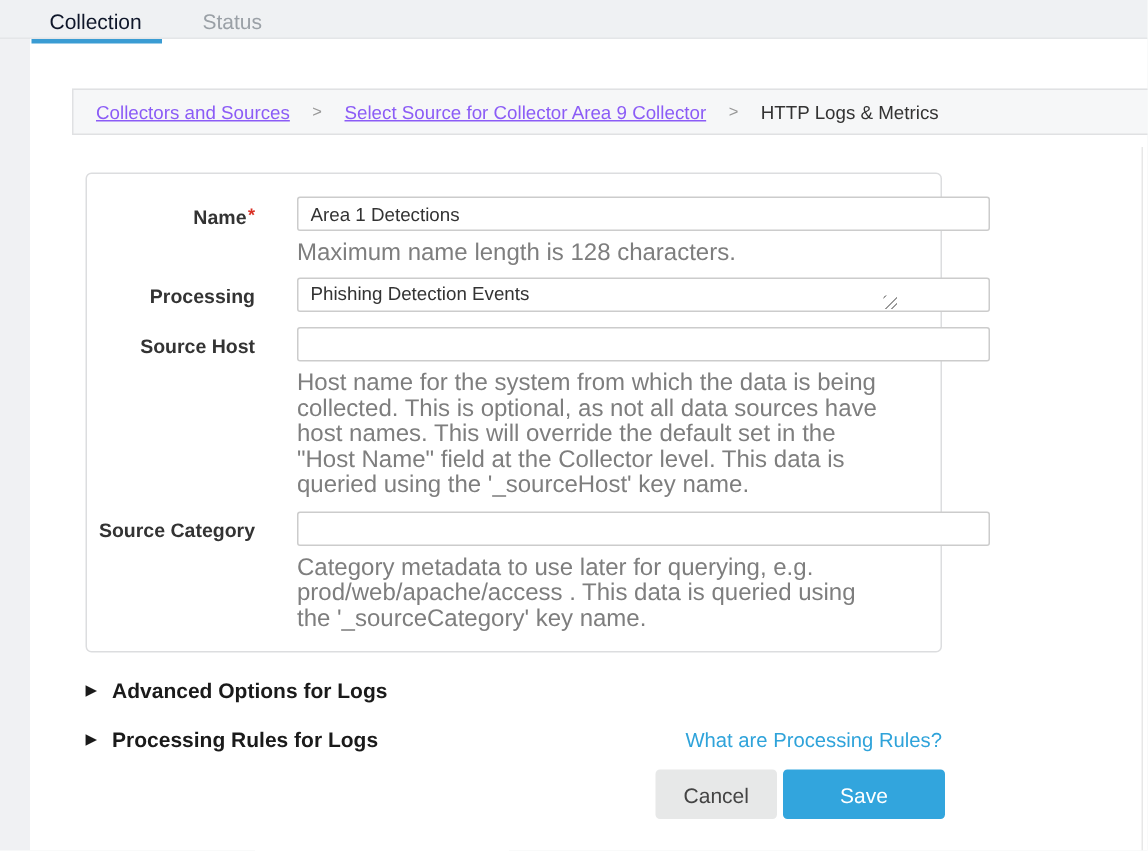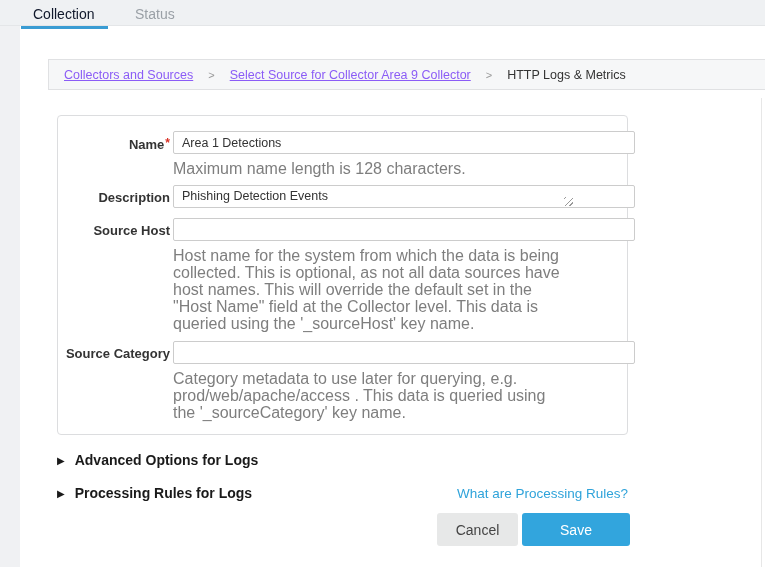--- a/index.html
+++ b/index.html
@@ -44,21 +44,21 @@
   .crumb-sep { color:#999; font-size:11px; margin:0 15px; }
   
   .main { position:absolute; left:37px; top:89px; width:573px; }
   .panel {
     width:571px; background:#fff;
     border:1px solid #dcdddf; border-radius:4px;
     padding:15px 0 13px 0;
   }
   .frow { display:flex; align-items:flex-start; }
   .flabel {
-    width:112px; min-width:112px; text-align:right; margin-right:3px;
+    width:112px; min-width:112px; text-align:right; margin-right:28px;
     font-size:13px; font-weight:700; color:#333; padding-top:5px;
   }
   .req { color:#d93025; font-size:12px; vertical-align:2px; margin-left:1px; }
   .fctrl { width:402px; position:relative; }
   .tinput, .tarea {
     width:462px; height:23px; border:1px solid #cccccc; border-radius:2px;
     padding:2px 8px; font-family:"Liberation Sans", sans-serif;
     font-size:12.5px; color:#333; background:#fff; outline:none;
     display:block; resize:none; overflow:hidden; line-height:17px;
   }
@@ -127,21 +127,21 @@
         <div class="flabel">
           <span>Name</span><span class="req">*</span>
         </div>
         <div class="fctrl">
           <input class="tinput" type="text" value="Area 1 Detections" style="">
           <div class="help mb-a">Maximum name length is 128 characters.</div>
         </div>
       </div>
 
       <div class="frow mb-b">
-        <div class="flabel">Description</div>
+        <div class="flabel">Processing</div>
         <div class="fctrl">
           <textarea class="tarea" style="">Phishing Detection Events</textarea>
           <div class="resize-grip"></div>
         </div>
       </div>
 
       <div class="frow mb-c">
         <div class="flabel">Source Host</div>
         <div class="fctrl">
           <input class="tinput" type="text" value="" style="">

